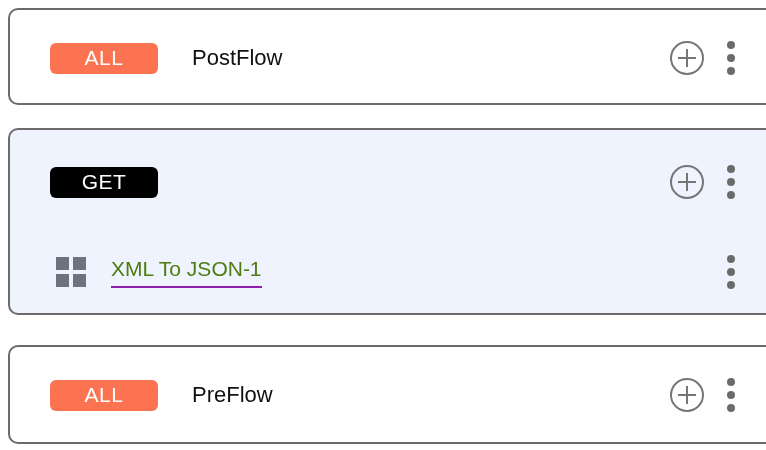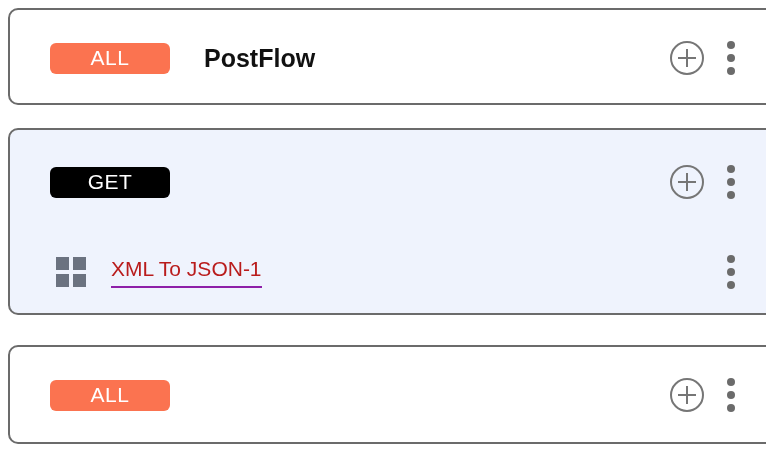--- a/index.html
+++ b/index.html
@@ -51,41 +51,41 @@
     display: flex;
     align-items: center;
   }
   .row-main { top: 18px; }
   .card-viewxml .row-main { top: 22px; }
   .row-sub    { top: 112px; }
 
   
   .method-badge {
     margin-left: 40px;
-    width: 120px;
+    width: 108px;
     height: 31px;
     border-radius: 6px;
     display: flex;
     align-items: center;
     justify-content: center;
     color: #ffffff;
     font-size: 21px;
     font-weight: 400;
     letter-spacing: 0.5px;
     flex: 0 0 auto;
     user-select: none;
   }
   .badge-all { background: #fb7350; }
   .badge-get { background: #000000; }
 
   
   .flow-title {
     margin-left: 34px;
-    font-size: 25px;
-    font-weight: bold;
+    font-size: 22px;
+    font-weight: normal;
     color: #111111;
     white-space: nowrap;
     flex: 0 0 auto;
   }
 
   
   .policy-icon {
     margin-left: 46px;
     width: 30px;
     height: 30px;
@@ -99,21 +99,21 @@
     display: block;
     width: 13px;
     height: 13px;
     background: #6b7280;
   }
 
   
   .policy-link {
     margin-left: 25px;
     font-size: 21px;
-    color: #b91c1c;
+    color: #4d7c0f;
     text-decoration: none;
     border-bottom: 2px solid #8e1fa8;
     padding-bottom: 5px;
     white-space: nowrap;
     flex: 0 0 auto;
     cursor: pointer;
   }
 
   
   .row-actions {
@@ -216,20 +216,21 @@
             <i></i>
             <i></i>
         </div>
       </div>
     </div>
   </div>
 
   <div class="flow-card card-preflow">
     <div class="flow-row row-main">
       <div class="method-badge badge-all">ALL</div>
+      <div class="flow-title">PreFlow</div>
       <div class="row-actions">
         <div class="add-icon"></div>
         <div class="kebab-icon">
           <i></i>
             <i></i>
             <i></i>
         </div>
       </div>
     </div>
   </div>

